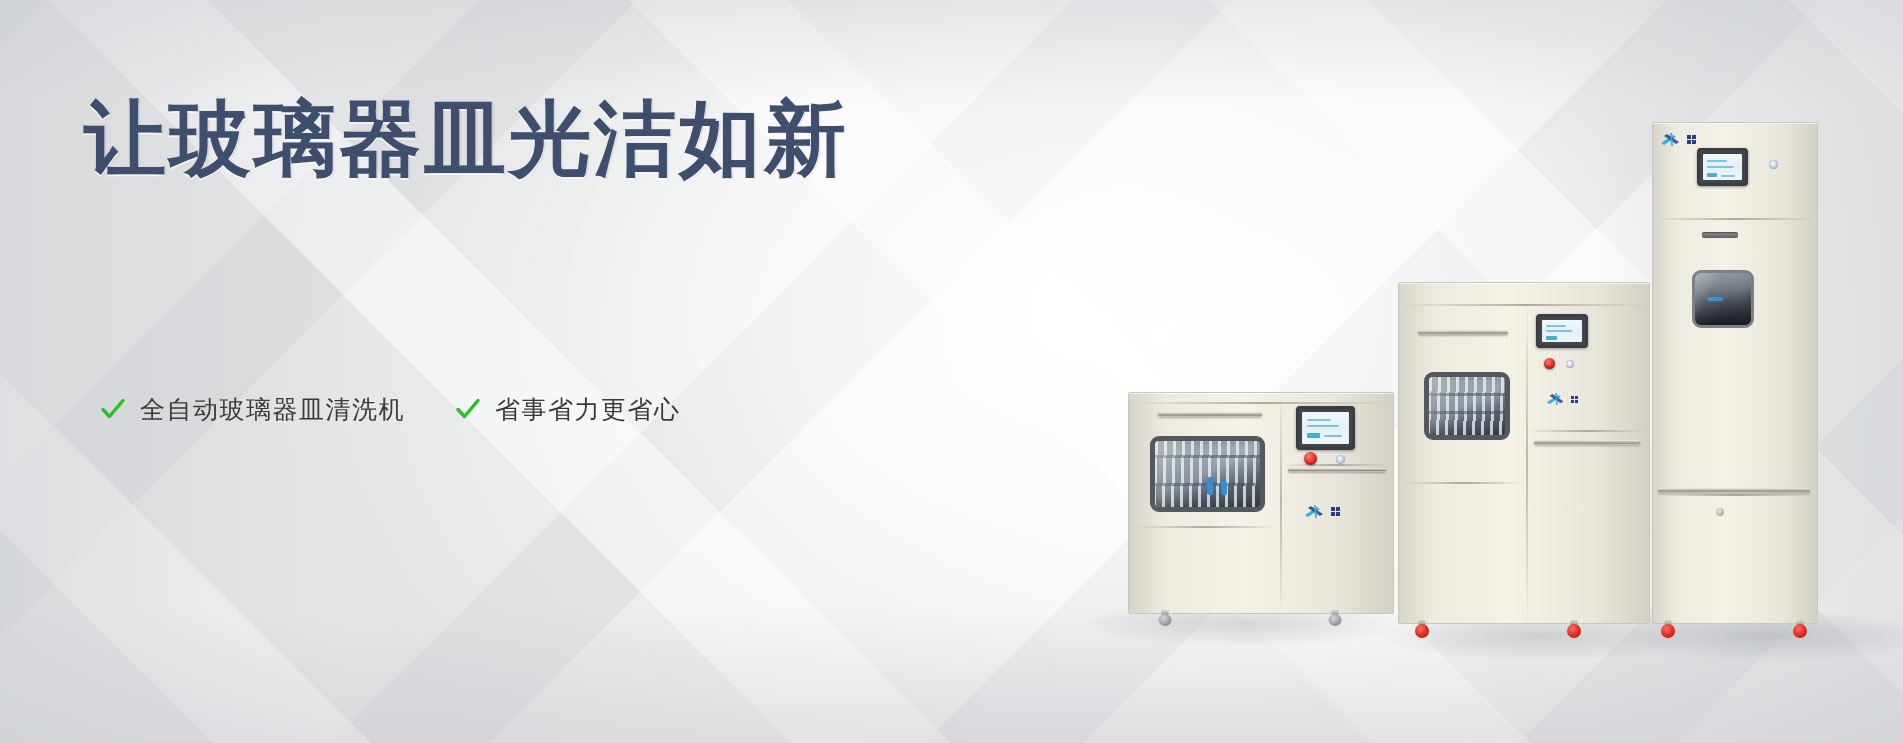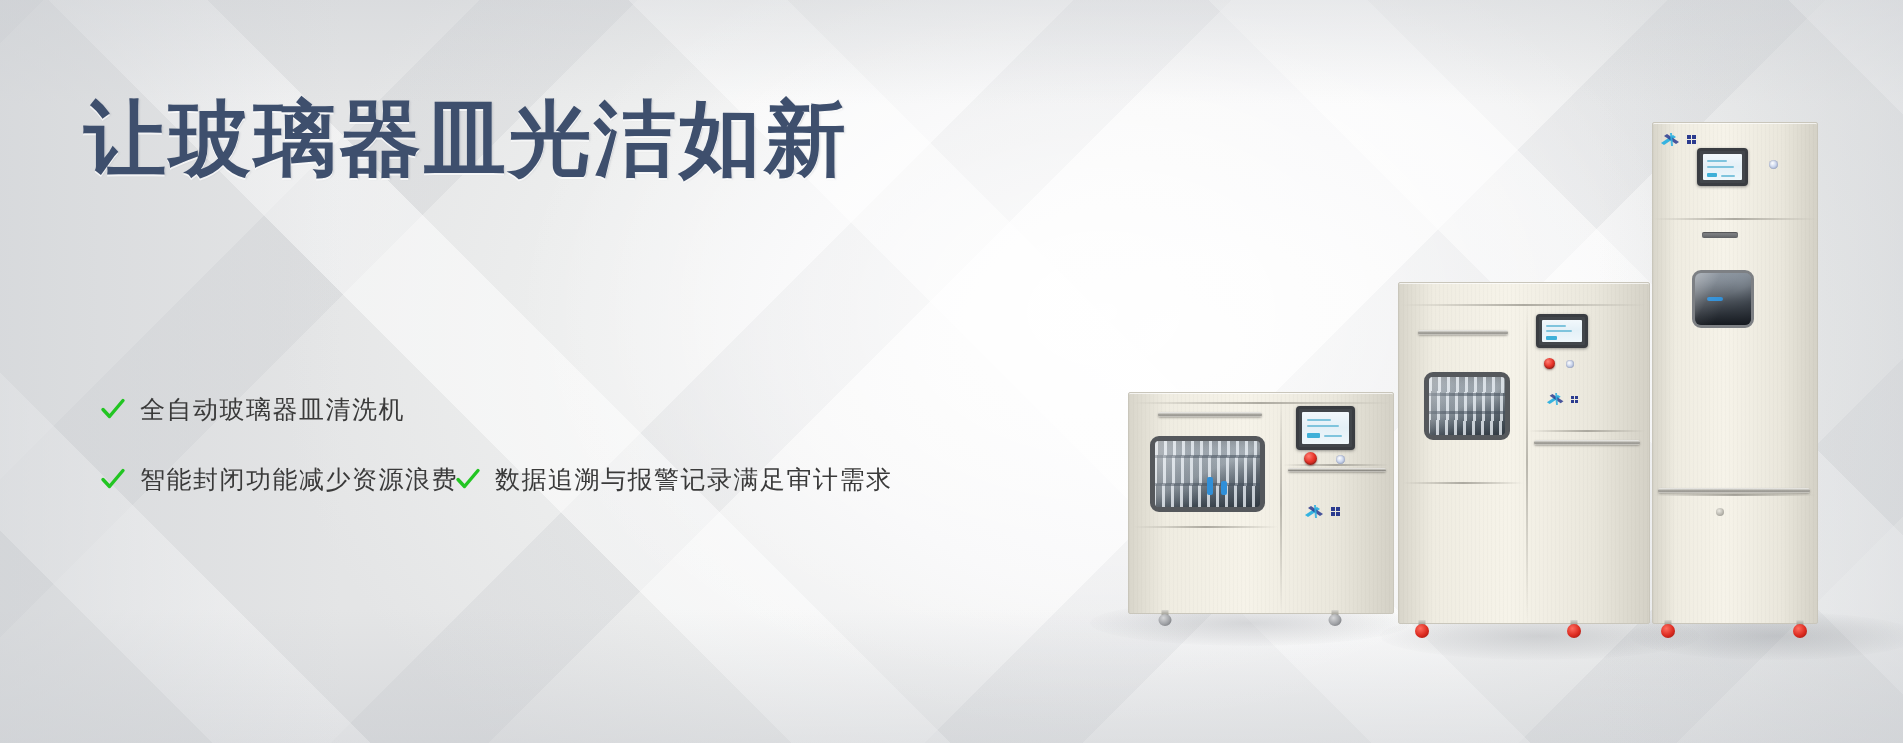--- a/index.html
+++ b/index.html
@@ -276,40 +276,30 @@
 
       <div class="feature-row">
         <div class="feature-item col1">
           <span class="check-icon">
             <svg width="26" height="26" viewBox="0 0 26 26">
               <path d="M3 13.5 L9.5 20.5 L23 4.5" fill="none" stroke="#22c522" stroke-width="3.4" stroke-linecap="round" stroke-linejoin="round"></path>
             </svg>
           </span>
           <span class="feature-text">全自动玻璃器皿清洗机</span>
         </div>
-      </div>
-
-      <div class="feature-row second">
-        <div class="feature-item col1">
-          <span class="check-icon">
-            <svg width="26" height="26" viewBox="0 0 26 26">
-              <path d="M3 13.5 L9.5 20.5 L23 4.5" fill="none" stroke="#22c522" stroke-width="3.4" stroke-linecap="round" stroke-linejoin="round"></path>
-            </svg>
-          </span>
-          <span class="feature-text">智能封闭功能减少资源浪费</span>
-        </div>
         <div class="feature-item col2">
           <span class="check-icon">
             <svg width="26" height="26" viewBox="0 0 26 26">
               <path d="M3 13.5 L9.5 20.5 L23 4.5" fill="none" stroke="#22c522" stroke-width="3.4" stroke-linecap="round" stroke-linejoin="round"></path>
             </svg>
           </span>
-          <span class="feature-text">数据追溯与报警记录满足审计需求</span>
+          <span class="feature-text">省事省力更省心</span>
         </div>
       </div>
+
 
     </div>
   </div>
 
   <div class="machines">
 
     <div class="shadow" style="left:1090px; top:600px; width:320px; height:46px;"></div>
     <div class="shadow" style="left:1380px; top:612px; width:320px; height:48px;"></div>
     <div class="shadow" style="left:1630px; top:612px; width:290px; height:48px;"></div>
 

